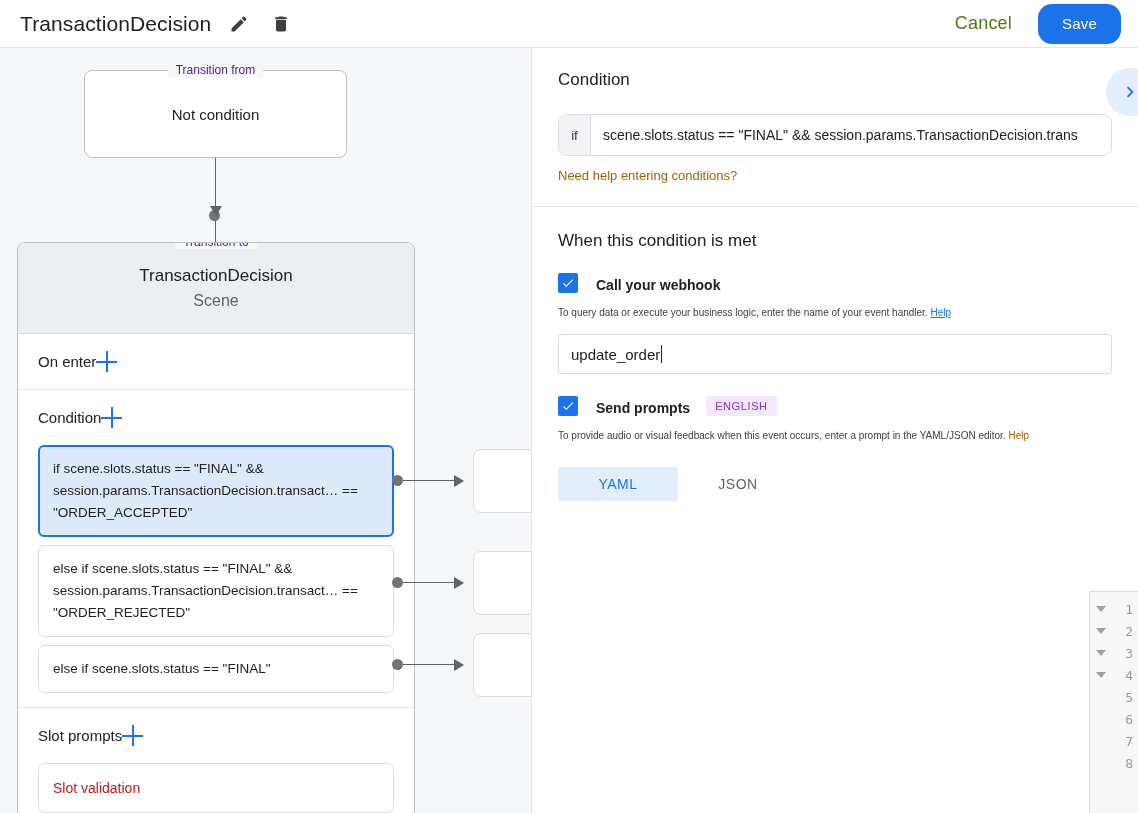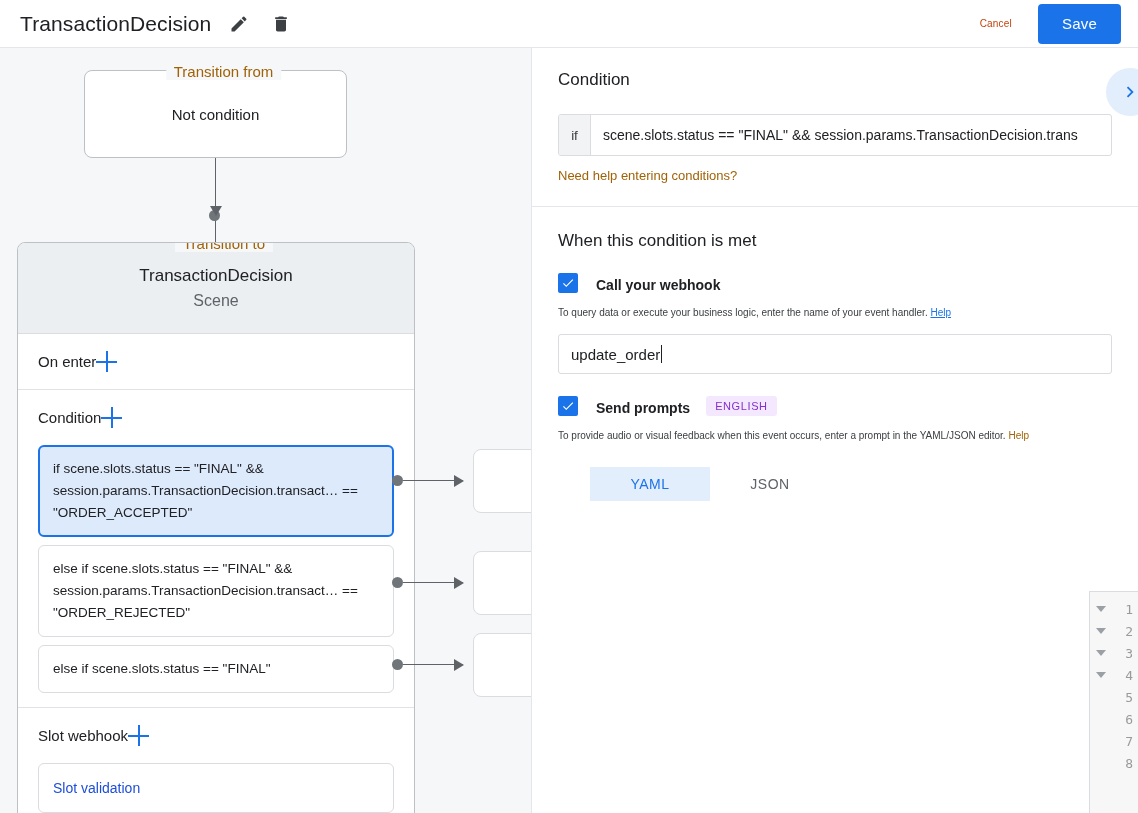--- a/index.html
+++ b/index.html
@@ -24,46 +24,45 @@
     white-space: nowrap;
   }
   .icon-btn {
     width: 28px; height: 28px; margin-left: 14px;
     display: flex; align-items: center; justify-content: center;
     cursor: pointer; border-radius: 50%;
   }
   .icon-btn svg { display: block; }
   .topbar-spacer { flex: 1; }
   .btn-cancel {
-    color: #c2410c; font-size: 10px; font-weight: 500; letter-spacing: .2px;
+    color: #4d7c0f; font-size: 18px; font-weight: 500; letter-spacing: .2px;
     padding: 9px 16px; border: none; background: transparent; cursor: pointer;
     border-radius: 4px; font-family: inherit;
   }
   .btn-save {
     background: #1a73e8; color: #fff; font-size: 15px; font-weight: 500;
-    letter-spacing: .2px; border: none; border-radius: 4px;
+    letter-spacing: .2px; border: none; border-radius: 14px;
     padding: 0 24px; height: 40px; margin-left: 10px; margin-right: 17px;
     cursor: pointer; font-family: inherit;
   }
 
   
   .graph-panel {
     position: absolute; left: 0; top: 48px; width: 531px; height: 765px;
     background: #f5f7f8; overflow: hidden;
   }
 
   .fieldset {
     position: absolute; border: 1px solid #bdc1c6; border-radius: 8px;
     background: #fff;
   }
   .fieldset > .legend {
     position: absolute; top: -8px; left: 50%; transform: translateX(-50%);
-    background: #f5f7f8; padding: 0 8px; font-size: 15px; color: #a16207;
+    background: #f5f7f8; padding: 0 8px; font-size: 12px; color: #4c1d95;
     white-space: nowrap;
-    margin-left: 8px;
   }
   
   #tfrom { left: 84px; top: 22px; width: 263px; height: 88px; }
   #tfrom .body {
     height: 100%; display: flex; align-items: center; justify-content: center;
     font-size: 15px; color: #202124;
   }
 
   
   .conn-vert {
@@ -114,21 +113,21 @@
     border: 1px solid #dadce0; border-radius: 6px; background: #fff;
     padding: 12px 14px; margin-bottom: 8px;
     font-size: 13.5px; line-height: 22px; color: #202124;
     word-break: break-word;
   }
   .cond-card.selected {
     background: #ddeafc; border: 2px solid #1a73e8; padding: 11px 13px;
   }
   .plain-card {
     border: 1px solid #dadce0; border-radius: 6px; background: #fff;
-    padding: 16px 14px; font-size: 14px; color: #1d4ed8;
+    padding: 16px 14px; font-size: 14px; color: #b91c1c;
   }
   .section.pad-bottom { padding-bottom: 14px; }
 
   
   .edge { position: absolute; }
   .edge .dot {
     position: absolute; left: 0; top: 0; width: 11px; height: 11px;
     border-radius: 50%; background: #70757a;
   }
   .edge .line {
@@ -155,21 +154,21 @@
     border-radius: 50%; background: #e3eefc;
     display: flex; align-items: center; justify-content: center;
     cursor: pointer;
   }
   .dsection { padding: 0 26px; }
   .dsection.one { padding-top: 22px; padding-bottom: 22px; border-bottom: 1px solid #e4e6e9; }
   .dtitle { font-size: 17px; color: #202124; }
 
   .cond-input-row {
     display: flex; margin-top: 24px; height: 42px;
-    border: 1px solid #dadce0; border-radius: 3px; overflow: hidden;
+    border: 1px solid #dadce0; border-radius: 9px; overflow: hidden;
     background: #fff;
   }
   .cond-if {
     width: 32px; background: #f1f3f4; border-right: 1px solid #dadce0;
     display: flex; align-items: center; justify-content: center;
     font-size: 13.5px; color: #3c4043;
   }
   .cond-value {
     flex: 1; display: flex; align-items: center; padding: 0 12px;
     font-size: 14px; color: #202124; white-space: nowrap; overflow: hidden;
@@ -198,21 +197,21 @@
   .text-input {
     margin-top: 12px; height: 40px; border: 1px solid #dadce0; border-radius: 3px;
     display: flex; align-items: center; padding: 0 12px;
     font-size: 15px; color: #202124;
   }
   .caret {
     display: inline-block; width: 1px; height: 18px; background: #202124;
     margin-left: 1px;
   }
 
-  .tabs { display: flex; margin-top: 22px; margin-left: 32px; }
+  .tabs { display: flex; margin-top: 22px; }
   .tab {
     height: 34px; min-width: 120px; display: flex; align-items: center;
     justify-content: center; font-size: 14px; font-weight: 500;
     letter-spacing: .5px; cursor: pointer; color: #5f6368;
   }
   .tab.active { background: #e3eefc; color: #1a73e8; }
 
   
   .editor {
     position: absolute; left: 557px; top: 543px; width: 581px; height: 270px;
@@ -292,21 +291,21 @@
           <div class="section-title">Condition</div>
           <div class="plus-btn"></div>
         </div>
         <div class="cond-card selected">if scene.slots.status == "FINAL" &amp;&amp; session.params.TransactionDecision.transact… == "ORDER_ACCEPTED"</div>
         <div class="cond-card">else if scene.slots.status == "FINAL" &amp;&amp; session.params.TransactionDecision.transact… == "ORDER_REJECTED"</div>
         <div class="cond-card" style="margin-bottom:0">else if scene.slots.status == "FINAL"</div>
       </div>
 
       <div class="section pad-bottom">
         <div class="section-head">
-          <div class="section-title">Slot webhook</div>
+          <div class="section-title">Slot prompts</div>
           <div class="plus-btn"></div>
         </div>
         <div class="plain-card">Slot validation</div>
       </div>
     </div>
 
     <div class="edge" style="left:392px; top:427px; width:80px;">
       <div class="dot"></div>
       <div class="line" style="width:60px;"></div>
       <div class="head" style="left:62px;"></div>

